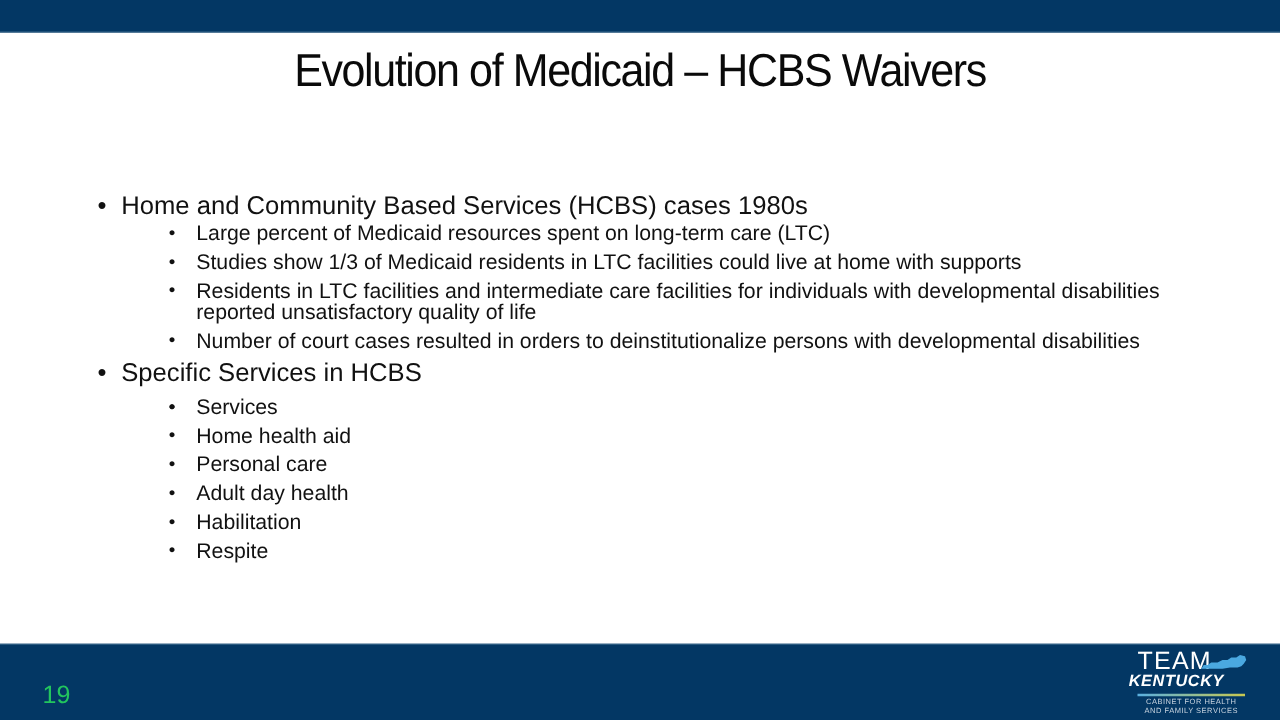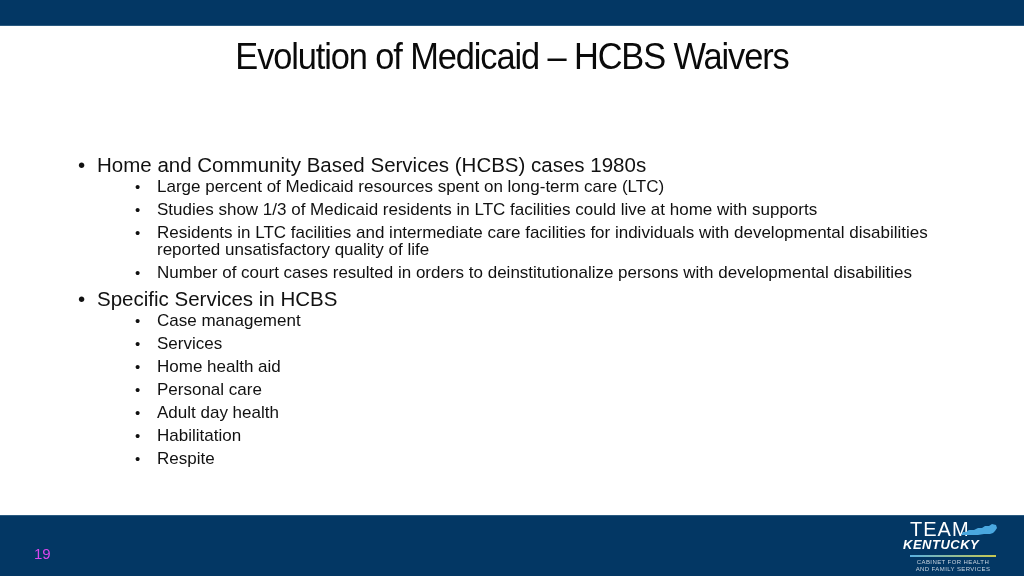--- a/index.html
+++ b/index.html
@@ -33,21 +33,21 @@
   .l2 > .bullet { position: absolute; left: 38px; top: 0; font-size: 15px; }
   .l1 + .l1 { margin-top: 4px; }
   .services .l2 { margin-bottom: 6px; }
   .bottom-bar {
     position: absolute; left: 0; top: 515px; width: 1024px; height: 61px;
     background: #033764;
     border-top: 1px solid #2a5a80;
   }
   .page-num {
     position: absolute; left: 34px; top: 29px;
-    color: #d946ef; font-size: 15px;
+    color: #22c55e; font-size: 20px;
   }
   .logo {
     position: absolute; left: 898px; top: 5px; width: 110px; height: 54px;
     color: #ffffff; text-align: center;
   }
   .logo-team {
     font-size: 20px; font-weight: 300; letter-spacing: 1px; line-height: 15px;
     position: absolute; left: 12px; top: 1px;
   }
   .logo-ky-shape {
@@ -96,21 +96,20 @@
           <span>Number of court cases resulted in orders to deinstitutionalize persons with developmental disabilities</span>
         </li>
       </ul>
     </li>
     <li class="l1 services">
       <span class="bullet">•</span>
       <span>Specific Services in HCBS</span>
       <ul class="l2-list">
         <li class="l2">
           <span class="bullet">•</span>
-          <span>Case management</span>
         </li>
         <li class="l2">
           <span class="bullet">•</span>
           <span>Services</span>
         </li>
         <li class="l2">
           <span class="bullet">•</span>
           <span>Home health aid</span>
         </li>
         <li class="l2">

